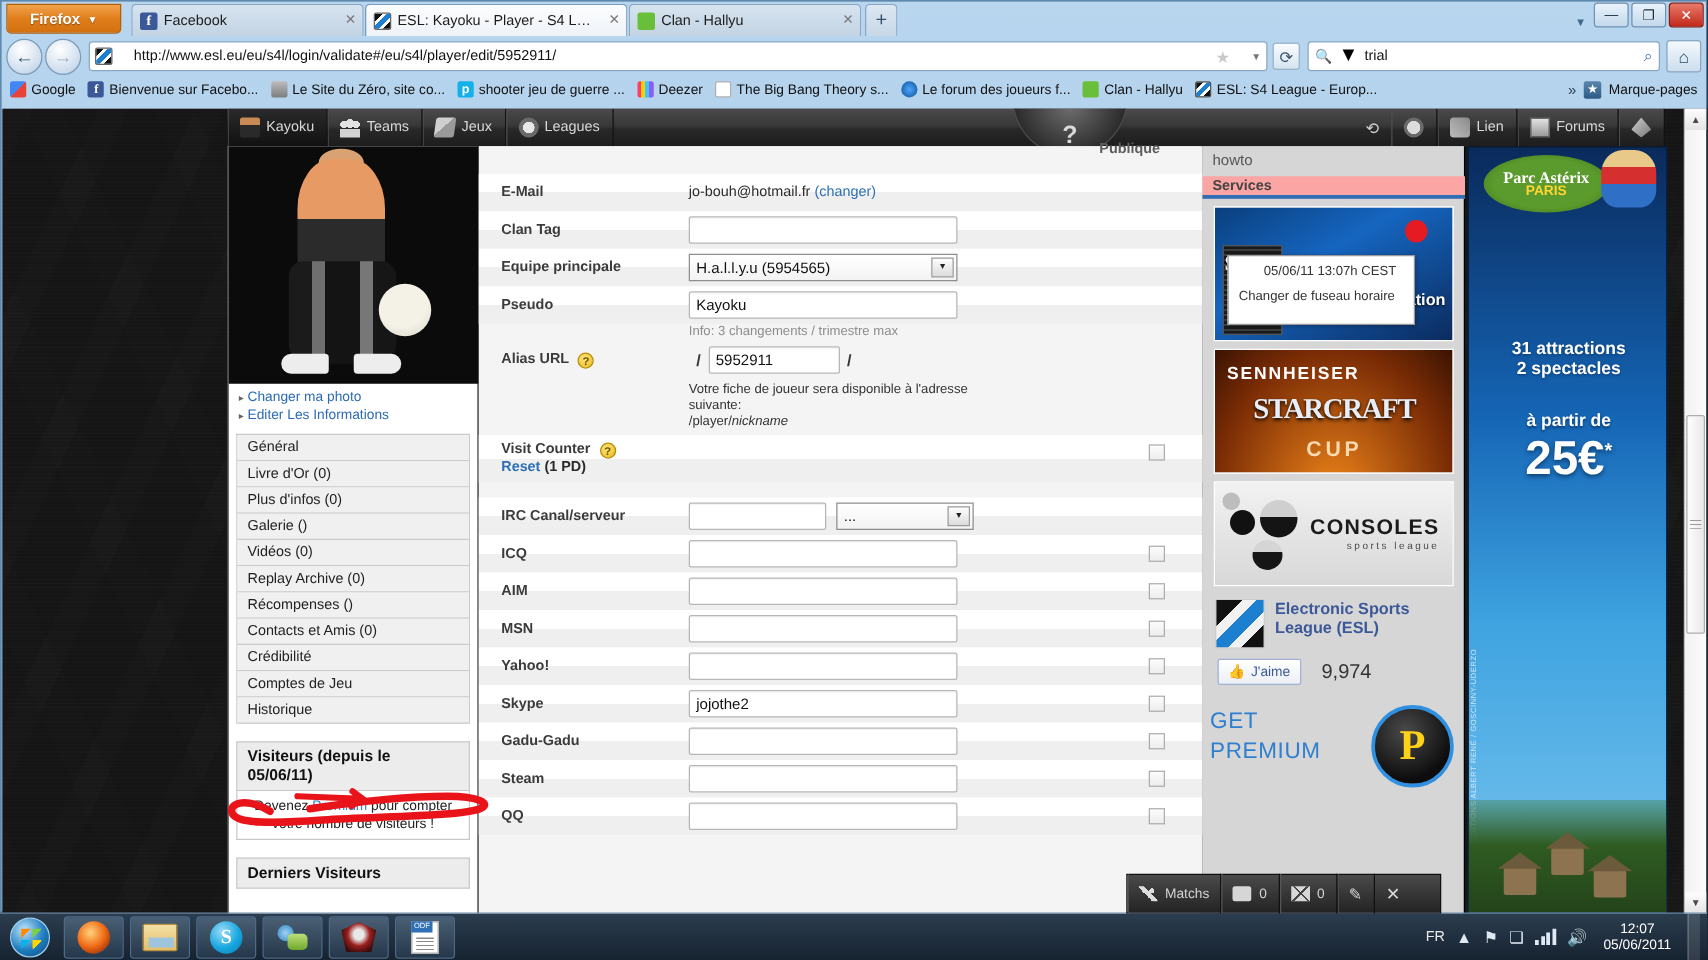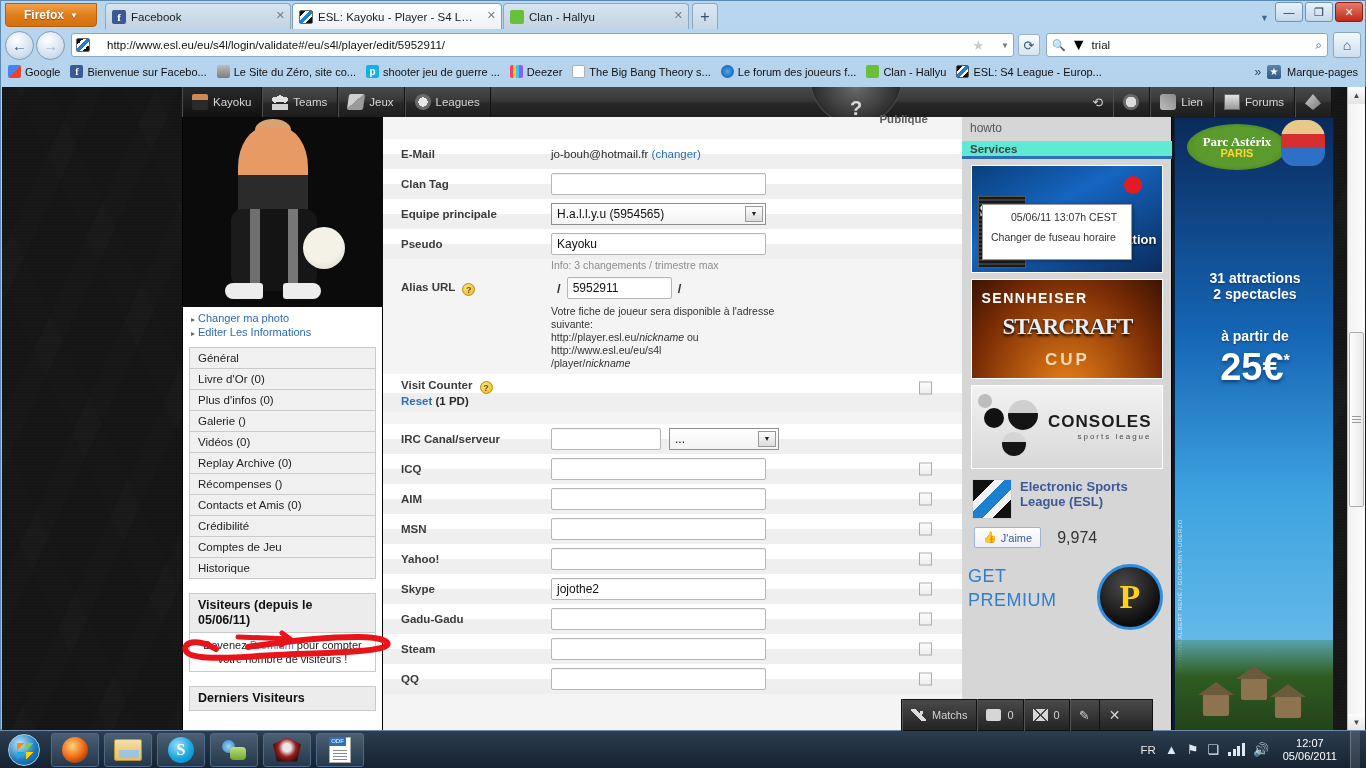--- a/index.html
+++ b/index.html
@@ -212,21 +212,21 @@
     border: 1px solid #b88c08; vertical-align: -2px; margin-left: 4px;
     font-size: 9px; color: #6b4f00; text-align: center; line-height: 12px; font-weight: bold; }
   .reset-line { font-size: 11.5px; color: #2c6fb5; }
   .reset-line span { color: #2a2a2a; }
   .spacer { height: 12px; }
 
   
   .rc-top { height: 42px; position: relative; background: #d6d6d6; }
   .rc-howto { position:absolute; left: 8px; top: 4px; font-size: 12px; color:#555; }
   .rc-services { position: absolute; left: 0; top: 24px; width: 210px; height: 18px;
-    background: #5eead4; font-size: 11.5px; font-weight: bold; color:#444; padding-left: 8px;
+    background: #fca5a5; font-size: 11.5px; font-weight: bold; color:#444; padding-left: 8px;
     border-bottom: 3px solid #2e6fb5; line-height: 16px; }
   .ad { margin: 6px auto 0 auto; width: 192px; border: 1px solid #fff; }
   .ad-supermicro { height: 108px; position: relative; overflow: hidden;
     background: linear-gradient(to bottom right, #0a3f7d, #1565c0 40%, #0b2c5e); }
   .ad-sm-logo { position:absolute; left:8px; top:8px; font-size: 17px; font-weight:bold; color:#fff;
     font-family:"Liberation Serif", serif; letter-spacing:-.5px; text-shadow:0 1px 2px #000;margin-top:27px;}
   .ad-sm-dot { position:absolute; left:152px; top:10px; width:18px; height:18px; border-radius:50%; background:#e51b24; }
   .ad-sm-txt { position:absolute; left:58px; top:36px; width:130px; font-size:13px; font-weight:bold;
     color:#fff; line-height:15px; text-shadow: 0 1px 2px #000; }
   .ad-sm-box { position:absolute; left:6px; top:30px; width:48px; height:72px;
@@ -603,23 +603,20 @@
               <span>Alias URL</span>
               <span class="smiley">?</span>
             </span>
             <span class="slash">/</span>
             <span class="fld w105">5952911</span>
             <span class="slash">/</span>
           </div>
           <div class="note">
             <div>Votre fiche de joueur sera disponible à l'adresse suivante:</div>
             <div>
-              <span>http://player.esl.eu/</span><i>nickname</i><span>  ou   http://www.esl.eu/eu/s4l</span>
-            </div>
-            <div>
               <span>/player/</span><i>nickname</i>
             </div>
           </div>
 
           <div class="row striped" style="min-height:38px;align-items:flex-start;padding-top:4px">
             <span class="lab" style="line-height:15px">
               <span>Visit Counter</span>
               <span class="smiley">?</span>
               <div class="reset-line">
                 <a href="#" style="color:#2c6fb5;text-decoration:none">Reset</a>

